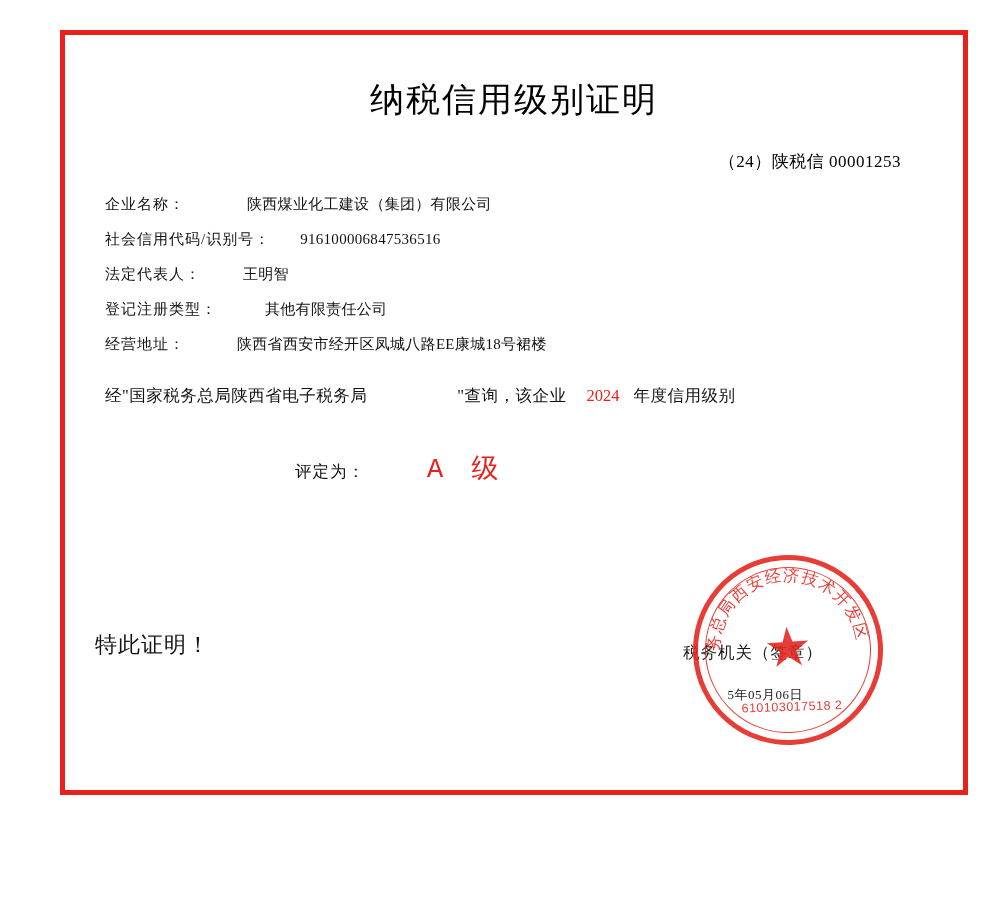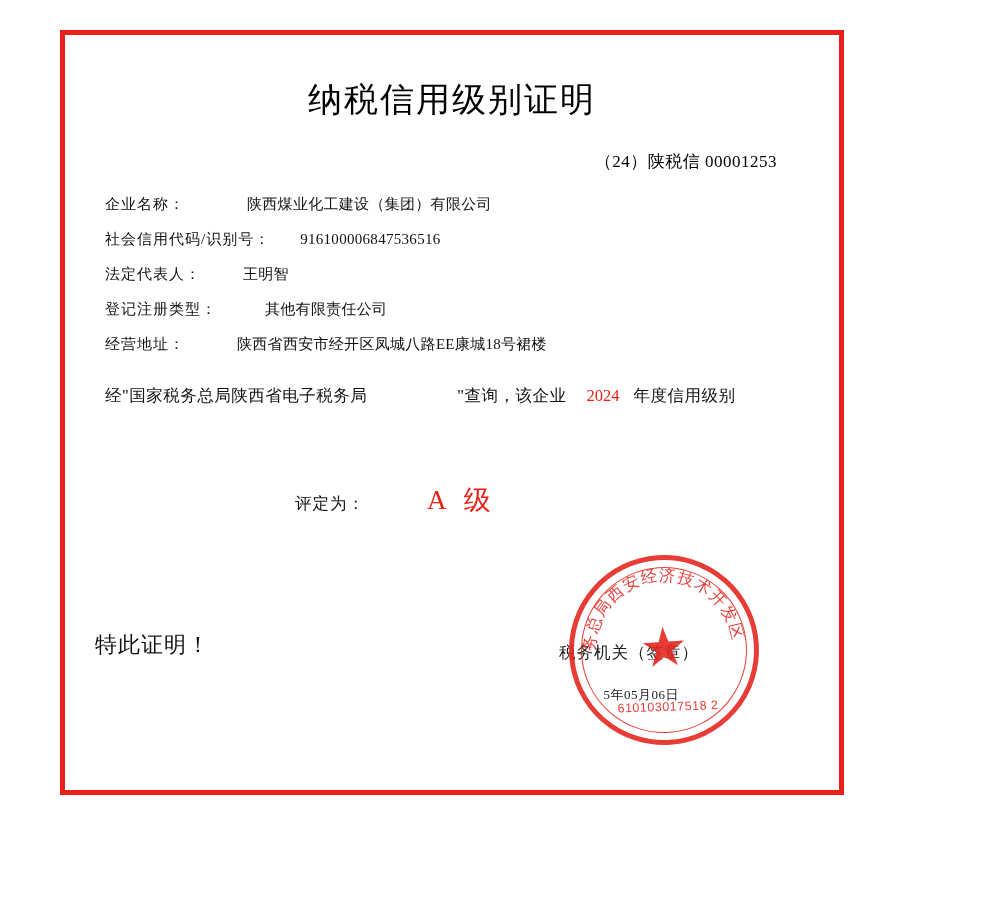--- a/index.html
+++ b/index.html
@@ -12,21 +12,21 @@
     height: 906px;
     font-family: "Liberation Serif", "DejaVu Serif", serif;
     color: #111111;
     position: relative;
     overflow: hidden;
   }
   .certificate {
     position: absolute;
     left: 60px;
     top: 30px;
-    width: 784px;
+    width: 908px;
     height: 765px;
     border: 5px solid #e8211a;
     box-sizing: border-box;
     background: #ffffff;
   }
   .inner {
     position: relative;
     width: 100%;
     height: 100%;
   }
@@ -102,22 +102,21 @@
     display: flex;
     align-items: baseline;
     font-size: 16.5px;
   }
   .grade-label { letter-spacing: 1px; margin-left: 30px; }
   .grade-value {
     color: #e8211a;
     font-size: 27px;
     letter-spacing: 6px;
     margin-left: 62px;
-    font-family: Liberation Serif, serif;
-    margin-top: 32px;
+    font-family: Liberation Mono, monospace;
   }
 
   .footnote {
     position: absolute;
     bottom: 130px;
     left: 30px;
     font-size: 22px;
     letter-spacing: 1px;
   }
   .signature-area {

